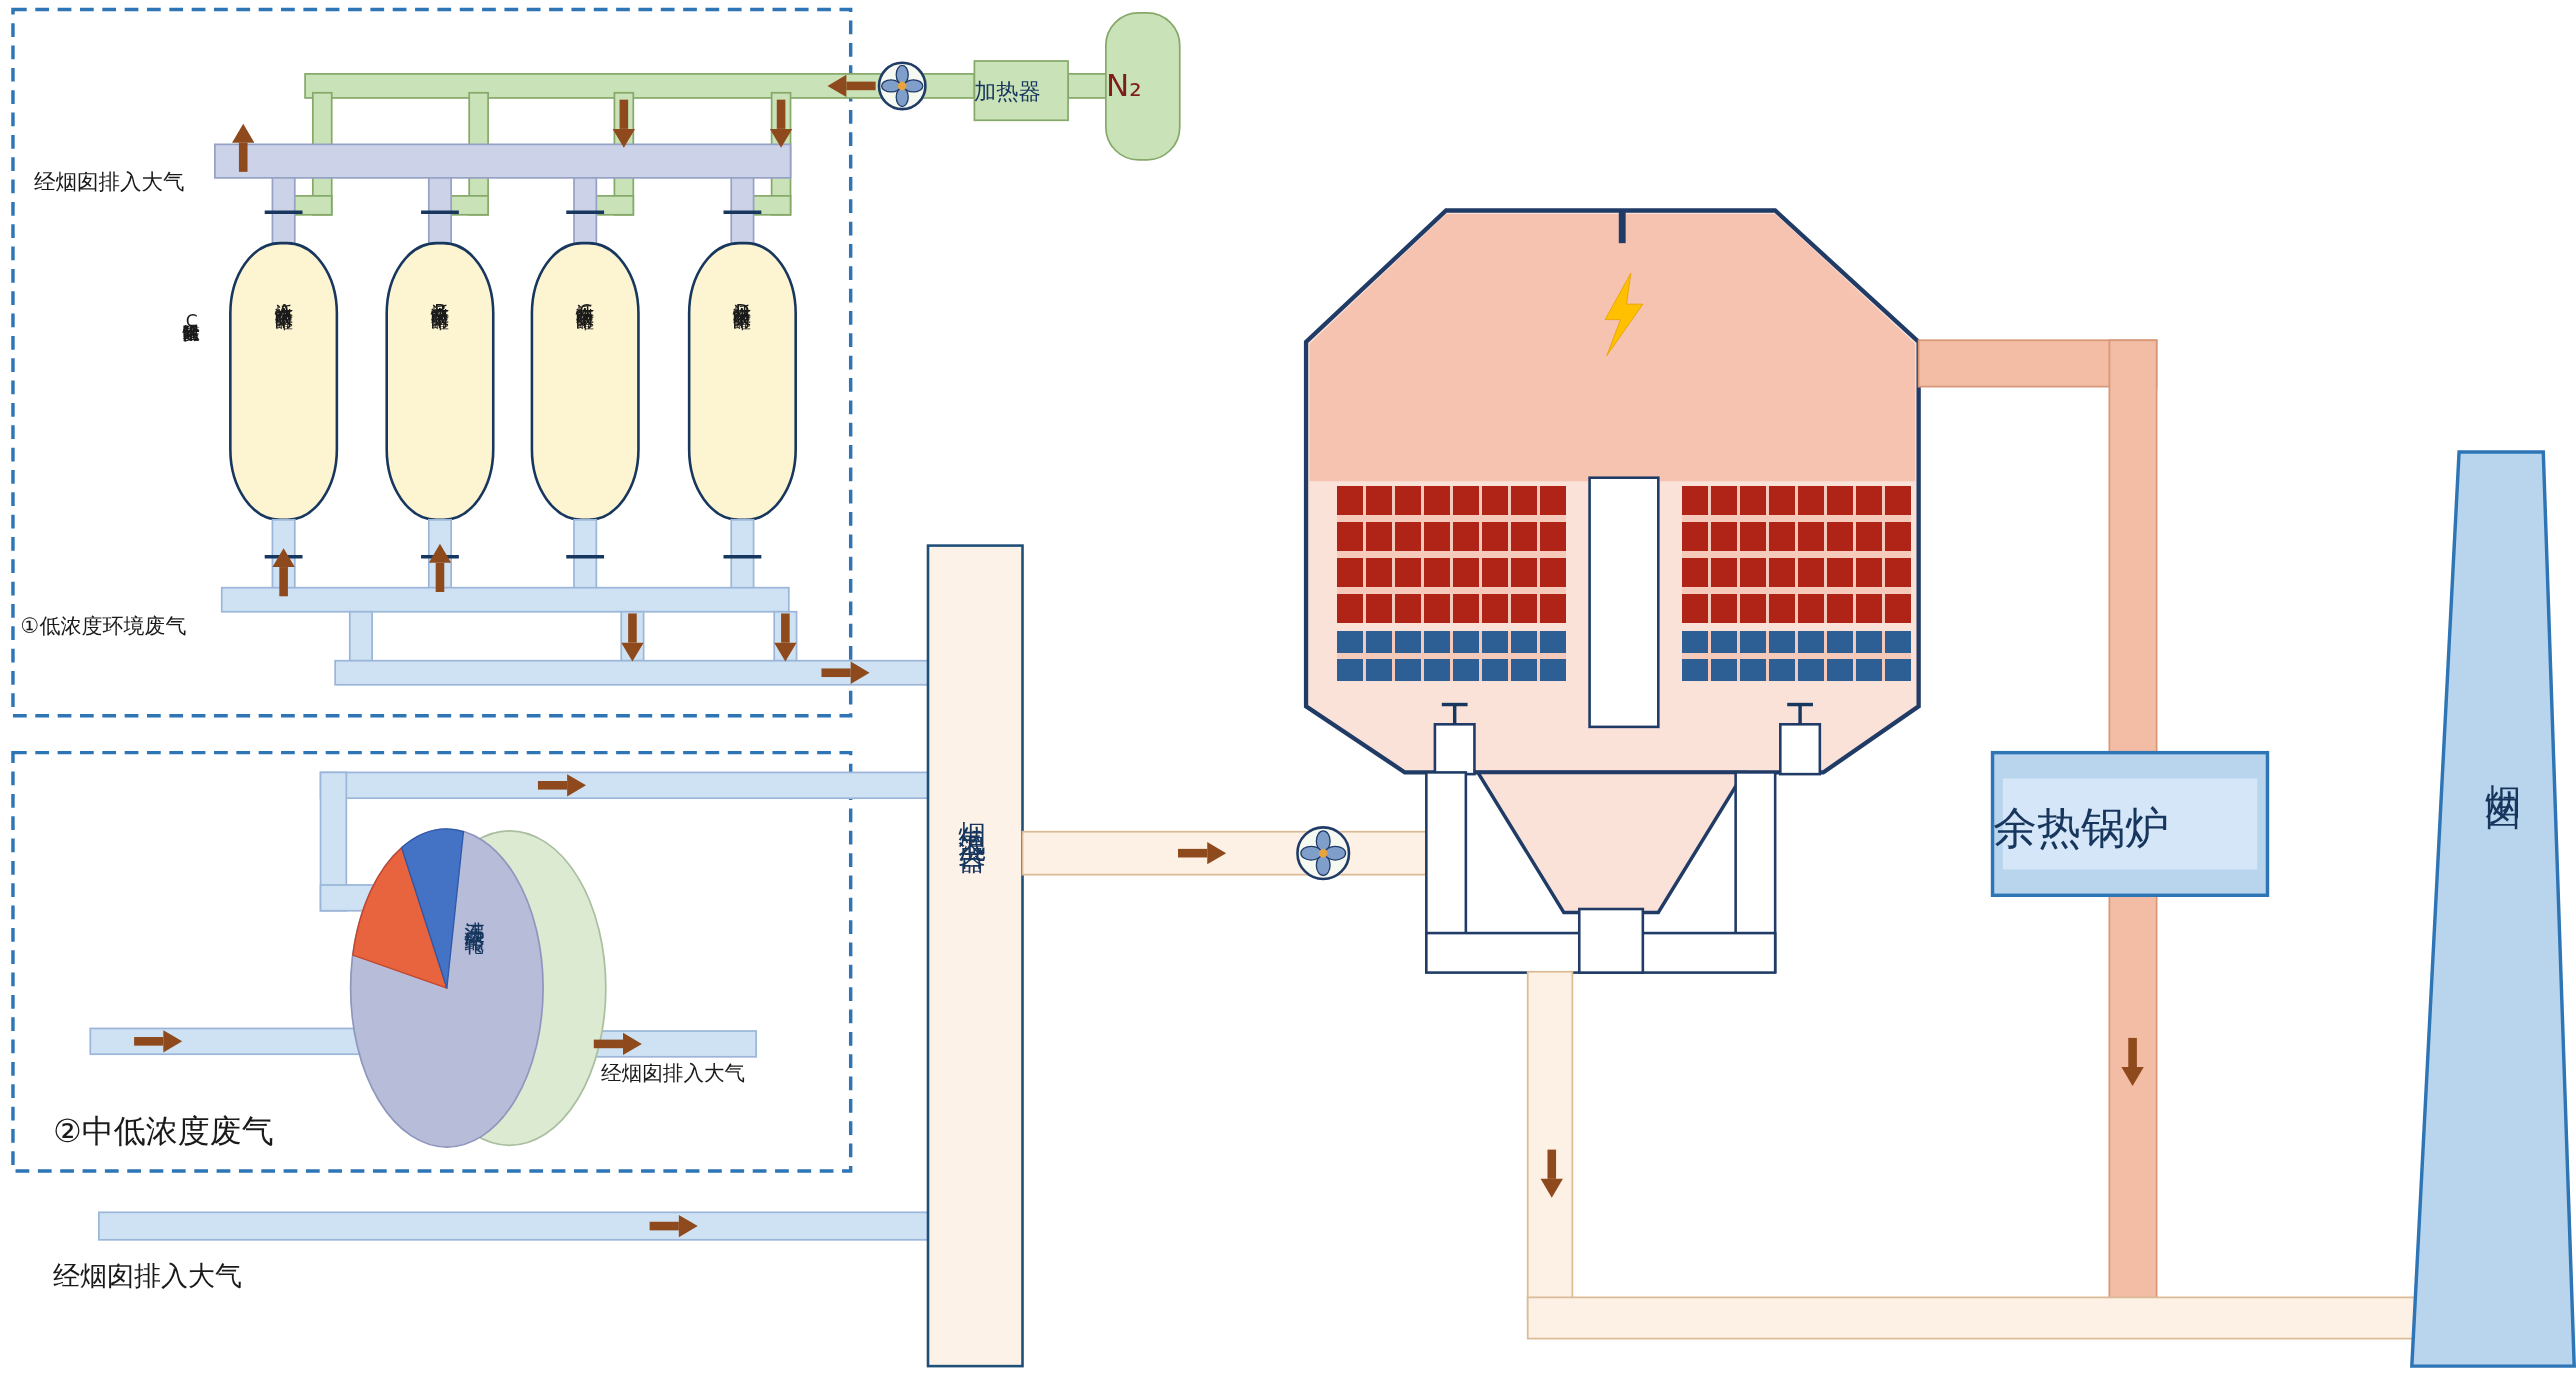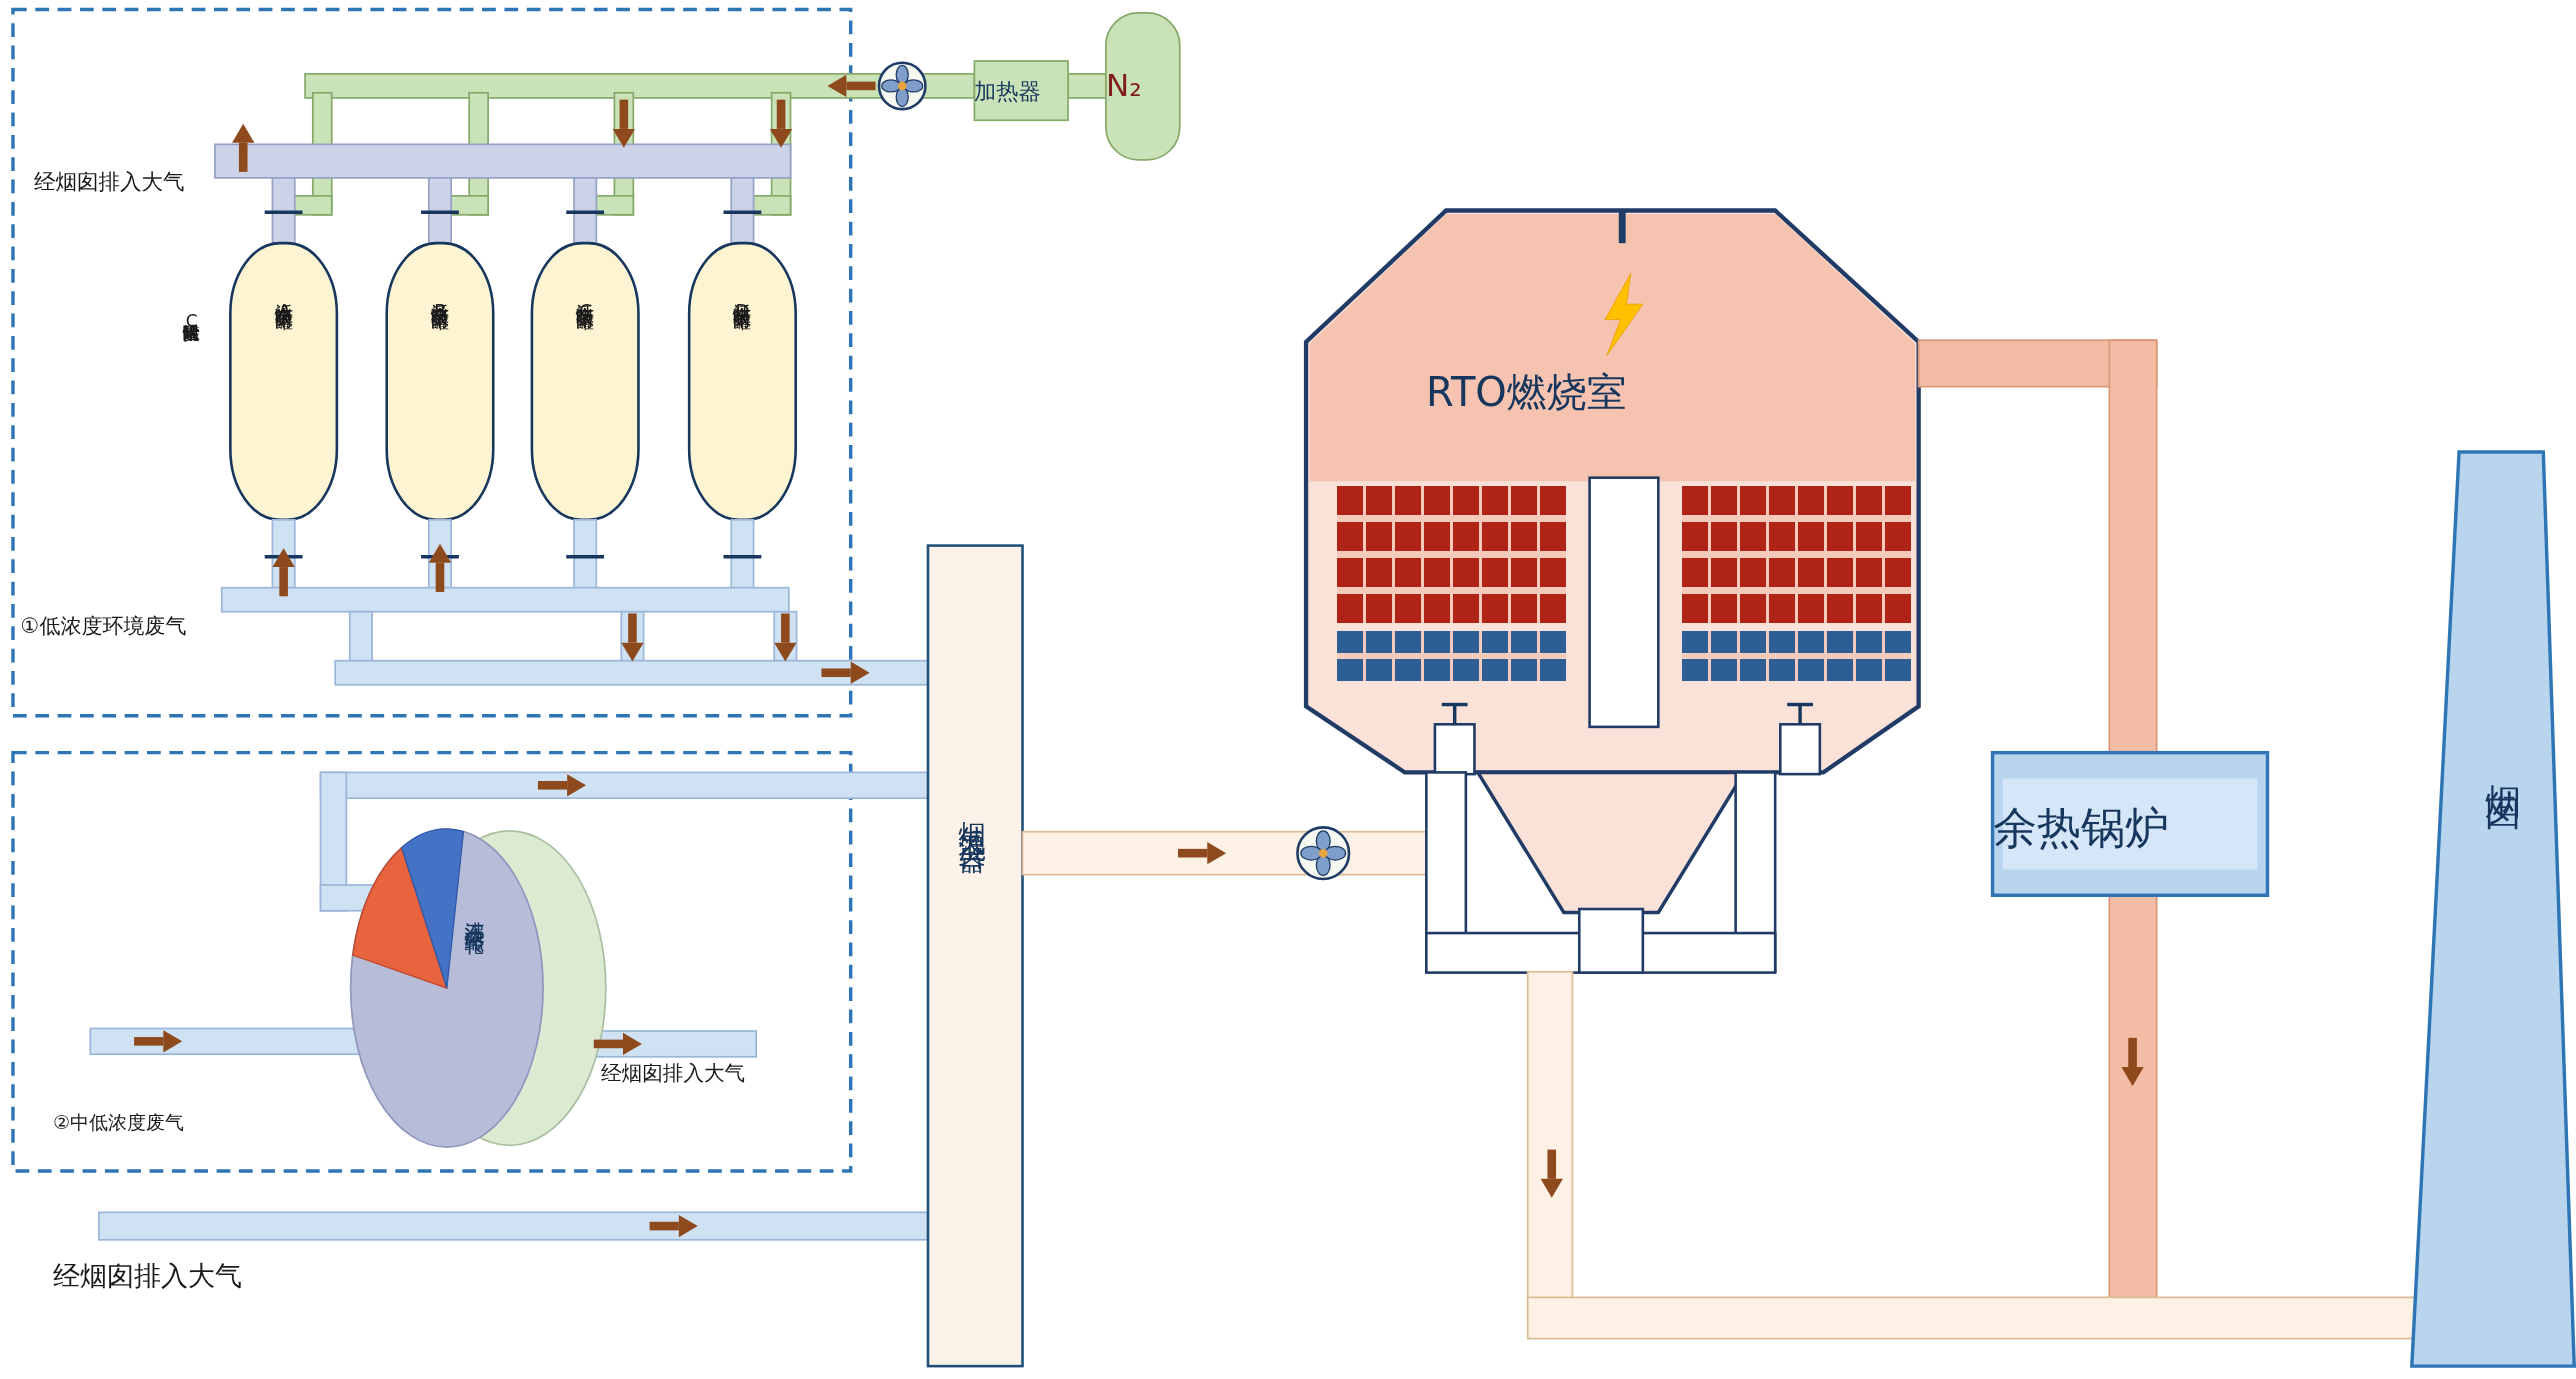--- a/index.html
+++ b/index.html
@@ -225,33 +225,32 @@
   <div class="lbl" style="left:34px;top:167px;font-size:21.5px">经烟囱排入大气</div>
 
   <div class="lbl vert" style="left:182px;top:311px;font-size:17px;line-height:1.1">活性炭吸附罐C</div>
 
   <div class="lbl vert" style="left:272px;top:290px;font-size:18px;letter-spacing:1.7px">活性炭吸附罐A</div>
   <div class="lbl vert" style="left:428px;top:290px;font-size:18px;letter-spacing:1.7px">活性炭吸附罐B</div>
   <div class="lbl vert" style="left:573px;top:290px;font-size:18px;letter-spacing:1.7px">活性炭吸附罐C</div>
   <div class="lbl vert" style="left:730px;top:290px;font-size:18px;letter-spacing:1.7px">活性炭吸附罐D</div>
 
   <div class="lbl" style="left:20.6px;top:612px;font-size:21px">①低浓度环境废气</div>
-  <div class="lbl" style="left:53px;top:1110px;font-size:19px">②中低浓度废气</div>
+  <div class="lbl" style="left:53px;top:1110px;font-size:32px">②中低浓度废气</div>
   <div class="lbl" style="left:53px;top:1258px;font-size:27px">经烟囱排入大气</div>
 
   <div class="lbl vert navy" style="left:462px;top:906px;font-size:20px;letter-spacing:2.6px">沸石浓缩转轮</div>
 
   <div class="lbl" style="left:601px;top:1059px;font-size:20.6px">经烟囱排入大气</div>
 
   <div class="lbl vert navy" style="left:955px;top:799px;font-size:27.5px;letter-spacing:6.9px">烟气混合器</div>
 
   <div class="lbl ctr navy" style="left:974px;top:77px;width:94px;font-size:22.3px">加热器</div>
 
   <div class="lbl ctr" style="left:1106px;top:67px;width:74px;font-size:31px;color:#7f1d1d">N₂</div>
 
-  <div class="lbl ctr navy" style="left:1426px;top:365px;width:361px;font-size:40px">RTO燃烧室</div>
 
   <div class="lbl ctr navy" style="left:1993px;top:799px;width:275px;font-size:44px">余热锅炉</div>
 
   <div class="lbl vert navy" style="left:2478px;top:756px;font-size:36px;letter-spacing:10.3px">烟囱</div>
 
 </div>
 
 
 </body></html>

